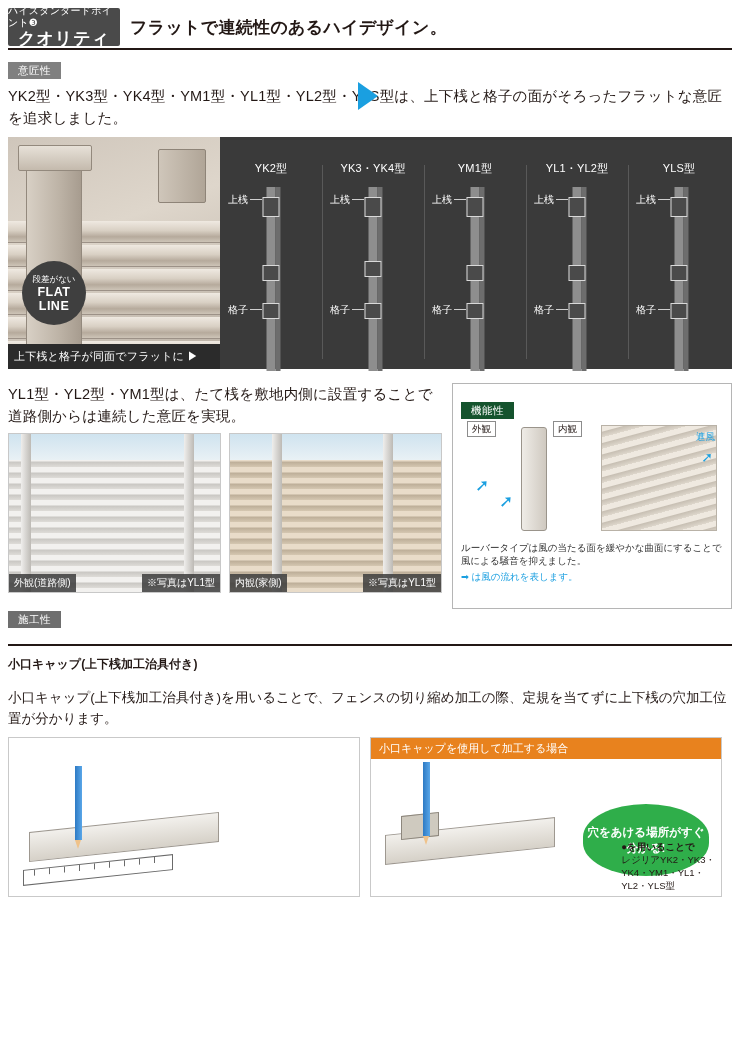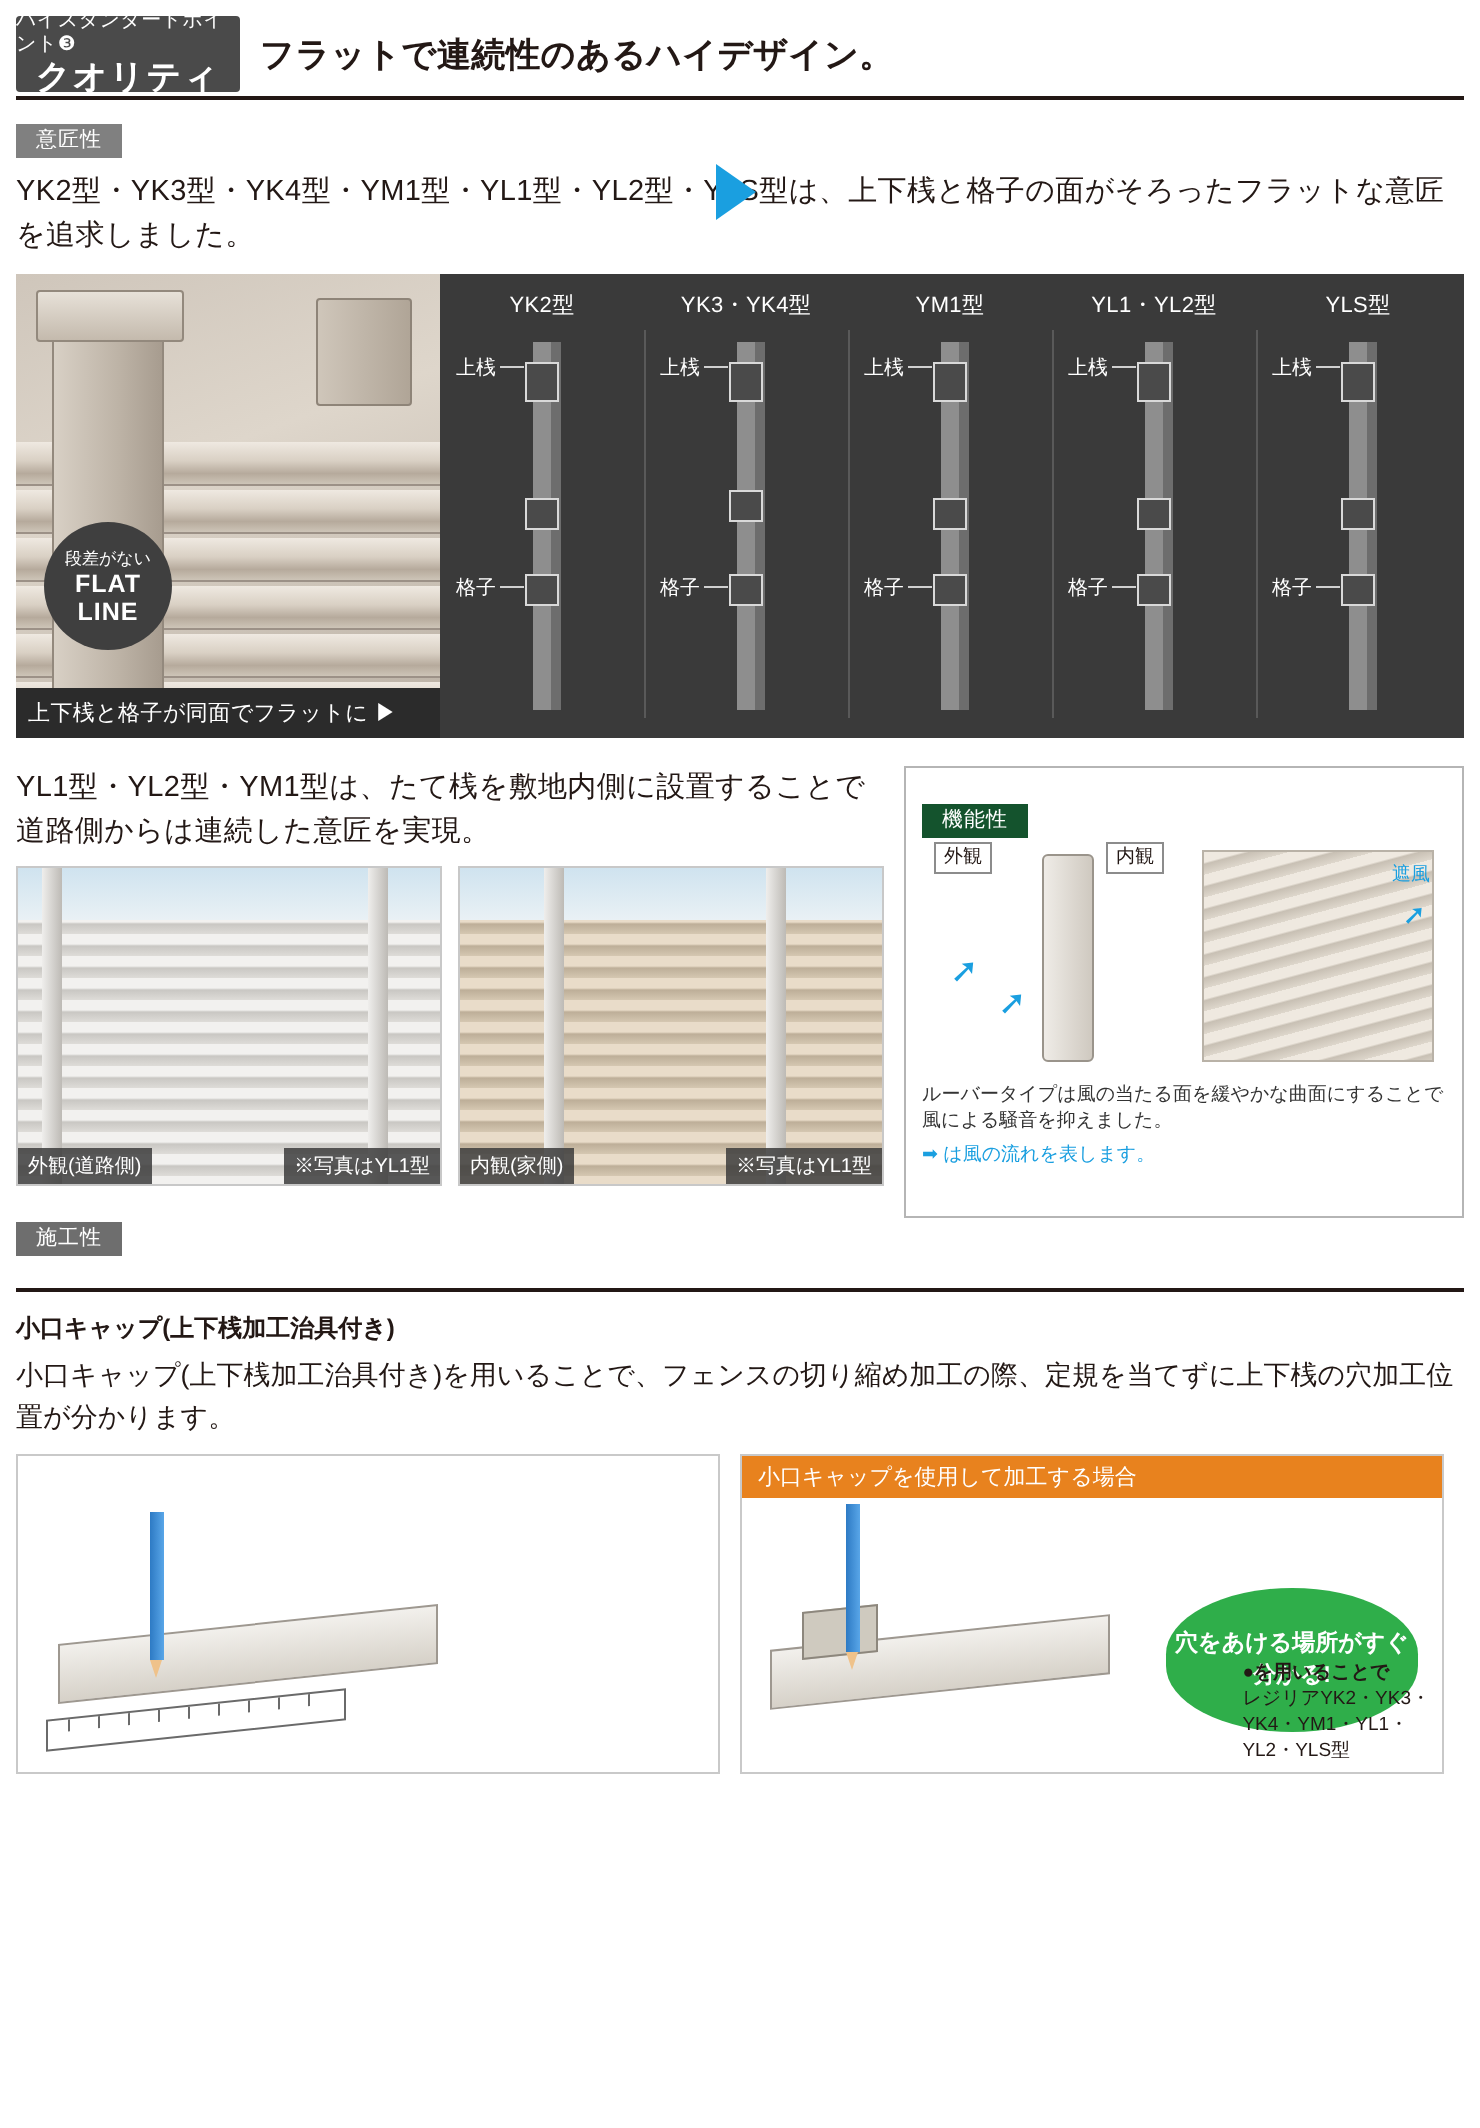--- a/index.html
+++ b/index.html
@@ -76,21 +76,21 @@
   }
   .flat-badge .s { font-size: 8.5px; }
   .flat-badge .b { font-size: 12.5px; font-weight: bold; letter-spacing: .5px; line-height: 14px; }
   .flat-note {
     position:absolute; left: 0; bottom: 0; width: 212px; background: #2b2b2b; color: #fff;
     font-size: 11px; padding: 5px 6px; letter-spacing: .2px;
   }
   .diagram-right {
     flex: 1; background: #3a3a3a; position: relative; color: #fff;
   }
-  .dcol { position: absolute; top: 0; height: 100%; width: 102px; }
+  .dcol { position: absolute; top: 16px; height: 100%; width: 102px; }
   .dcol .ttl { font-size: 11px; text-align:center; margin-top: 8px; letter-spacing: .2px; }
   .dcol .bar {
     position:absolute; left: 50%; transform: translateX(-50%); top: 34px; width: 9px; bottom: 14px;
     background: #8e8e8e;
   }
   .dcol .bar:after {
     content:""; position:absolute; left: 9px; top: 0; bottom: 0; width: 5px; background:#6d6d6d;
   }
   .dcol .node {
     position:absolute; left: 50%; transform: translateX(-50%); width: 17px; height: 16px;
@@ -158,21 +158,21 @@
   .r3-photo .leg { position:absolute; width:6px; background:#9a9286; }
 
   .circ-num {
     position:absolute; width: 13px; height: 13px; border-radius:50%; border:1px solid #555;
     font-size: 8.5px; line-height: 11px; text-align:center; background:#fff; color:#333;
   }
 
   
   .row4 { margin-top: 16px; border-top: 2px solid #231815; padding-top: 10px; }
   .r4-title { font-size: 12px; font-weight: bold; }
-  .r4-lead { font-size: 13.5px; line-height: 21px; margin-top: 4px; }
+  .r4-lead { font-size: 13.5px; line-height: 21px; margin-top: 14px; }
   .r4-body { display:flex; gap: 10px; margin-top: 8px; }
   .r4-box { width: 352px; height: 160px; border:1px solid #c9c9c9; position:relative; background:#fff; }
   .r4-box .hd { font-size: 11px; color:#fff; background:#8a8a8a; padding: 3px 8px; }
   .r4-box.right .hd { background:#e8821e; }
   .r4-illu { position:absolute; left:0; right:0; top: 22px; bottom: 0; }
   .ruler {
     position:absolute; left: 14px; bottom: 18px; width: 150px; height: 16px; background:#fff;
     border:1px solid #6a6a6a; transform: skewY(-6deg);
   }
   .ruler i { position:absolute; top:0; width:1px; height:6px; background:#6a6a6a; }

